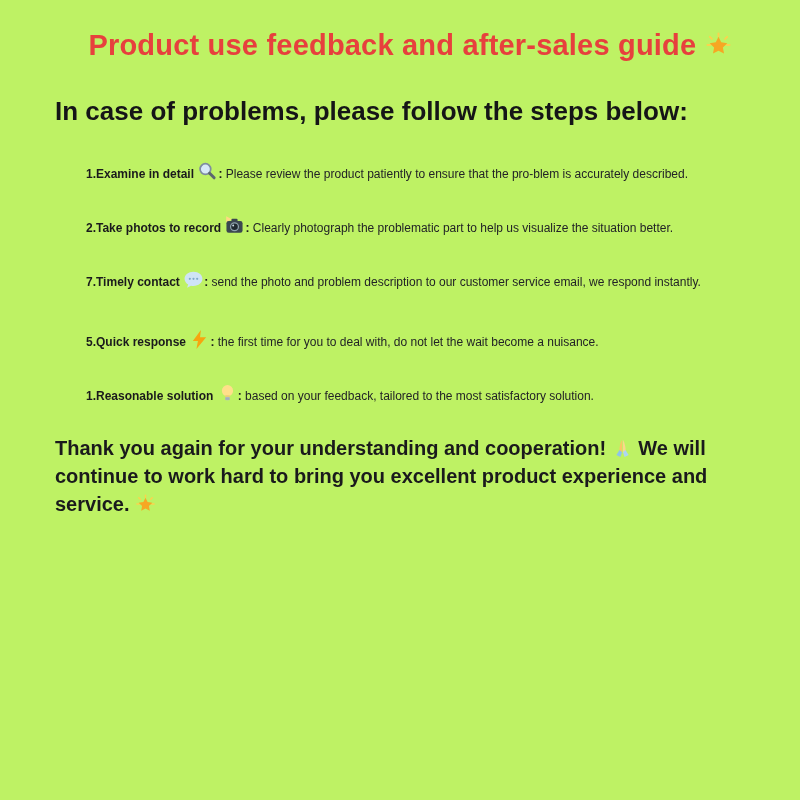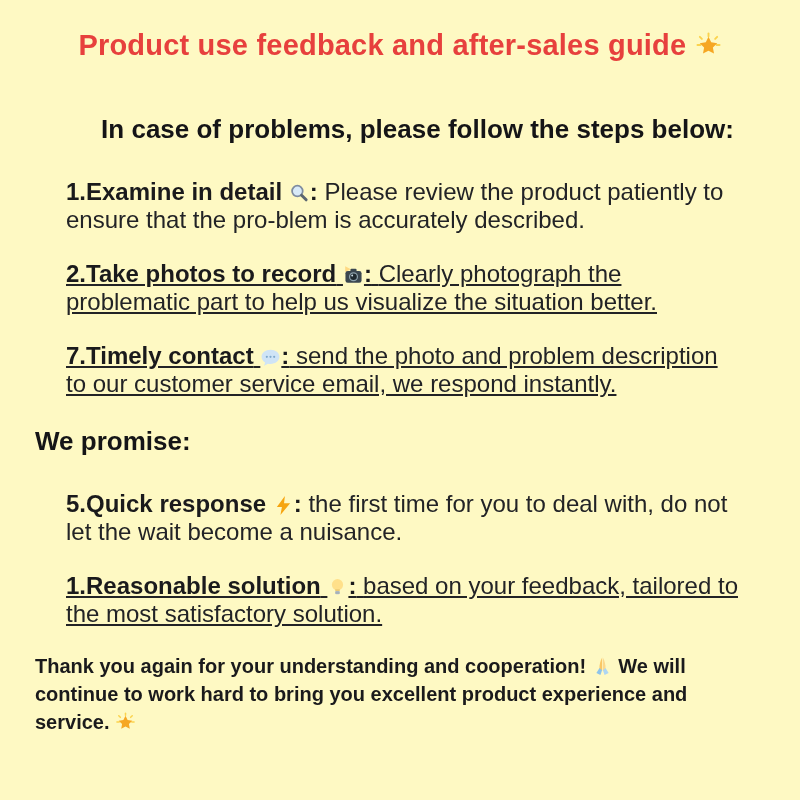--- a/index.html
+++ b/index.html
@@ -1,55 +1,56 @@
 <!DOCTYPE html>
 <html><head>
 <meta charset="utf-8">
 <style>
   html, body { margin: 0; padding: 0; }
   .page {
     position: relative;
     width: 800px;
     height: 800px;
-    background: #fef9c3;
+    background: #bef264;
     box-sizing: border-box;
     padding-top: 26px;
     font-family: "Liberation Sans", sans-serif;
     color: #1c1c1e;
     overflow: hidden;
+    padding-left: 20px;
   }
   .title {
     margin: 0;
     text-align: center;
     font-size: 29px;
     font-weight: 700;
     line-height: 38px;
     letter-spacing: 0.2px;
   }
   .section-heading {
     margin: 0 0 0 35px;
     font-size: 26px;
     font-weight: 700;
     line-height: 34px;
     color: #151517;
     white-space: nowrap;
   }
-  .heading-steps { margin-top: 48px; text-align: center; }
+  .heading-steps { margin-top: 30px; }
   .heading-promise { margin-top: 26px; }
   .item {
     margin: 0 0 0 66px;
     width: 672px;
-    font-size: 24px;
+    font-size: 12px;
     line-height: 28px;
     font-weight: 400;
     color: #222326;
   }
   .item b { font-weight: 700; color: #1a1a1c; }
   .item-first { margin-top: 32px; }
-  .item-next { margin-top: 26px; text-decoration: underline; }
+  .item-next { margin-top: 26px; }
   .closing {
     margin: 24px 0 12px 35px;
     width: 712px;
     font-size: 20px;
     line-height: 28px;
     font-weight: 700;
     color: #1a1a1c;
   }
   .icon { display: inline-block; }
   .icon svg { display: inline-block; vertical-align: -4px; width: 21px; height: 21px; }
@@ -100,21 +101,20 @@
     <b>7.Timely contact</b>
     <span class="icon"><svg viewBox="0 0 24 24">
           <path d="M12 3.2 C6.2 3.2 1.8 6.8 1.8 11.2 c0 2.7 1.6 5.1 4.1 6.6 L4.6 21.3 l4.5-2.3 c0.9 0.2 1.9 0.3 2.9 0.3 5.8 0 10.2-3.6 10.2-8.1 S17.8 3.2 12 3.2 Z" fill="#cfe4f6"></path>
           <circle cx="7.8" cy="11.2" r="1.25" fill="#7fa9cc"></circle>
           <circle cx="12" cy="11.2" r="1.25" fill="#7fa9cc"></circle>
           <circle cx="16.2" cy="11.2" r="1.25" fill="#7fa9cc"></circle>
         </svg></span><b>:</b>
     <span>send the photo and problem description to our customer service email, we respond instantly.</span>
   </p>
 
-  <h2 class="section-heading heading-promise">We promise:</h2>
 
   <p class="item item-first">
     <b>5.Quick response</b>
     <span class="icon"><svg viewBox="0 0 24 24">
           <polygon points="13.6,1.2 4.4,13.6 10.2,13.6 8.5,22.8 19.6,9.4 12.6,9.4" fill="#f6a50f"></polygon>
         </svg></span><b>:</b>
     <span>the first time for you to deal with, do not let the wait become a nuisance.</span>
   </p>
 
   <p class="item item-next">

